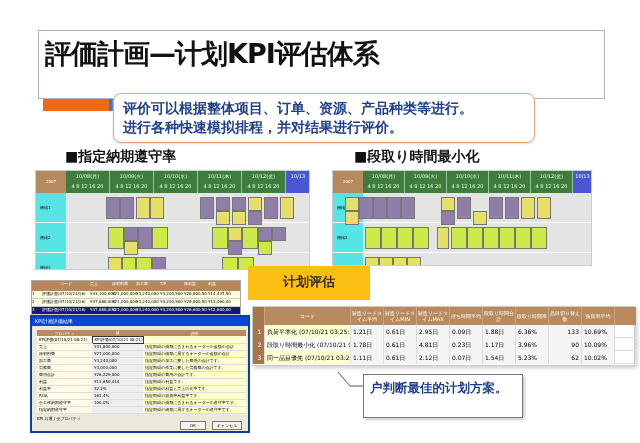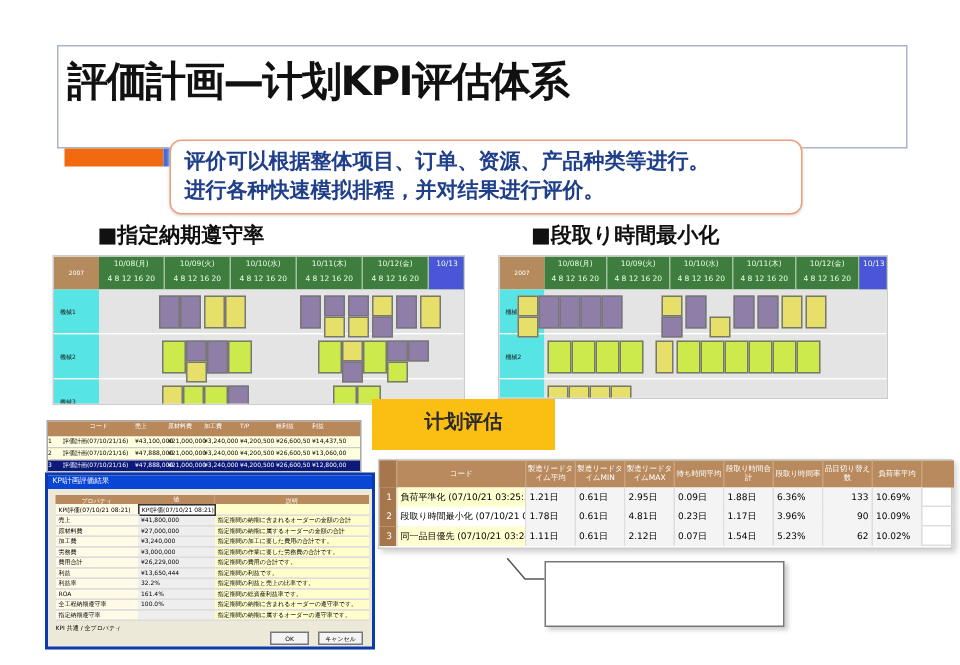--- a/index.html
+++ b/index.html
@@ -356,13 +356,14 @@
     <div class="num" style="width:33px;text-align:right;padding-right:2px">62</div>
     <div class="num" style="width:33px">10.02%</div>
   </div>
 </div>
 
 <svg class="conn" width="30" height="22">
   <polyline points="0,0 12,14 26,14" fill="none" stroke="#555" stroke-width="1"></polyline>
 </svg>
 
 <div class="note">
+  <div>户判断最佳的计划方案。</div>
 </div>
 
 </body></html>

